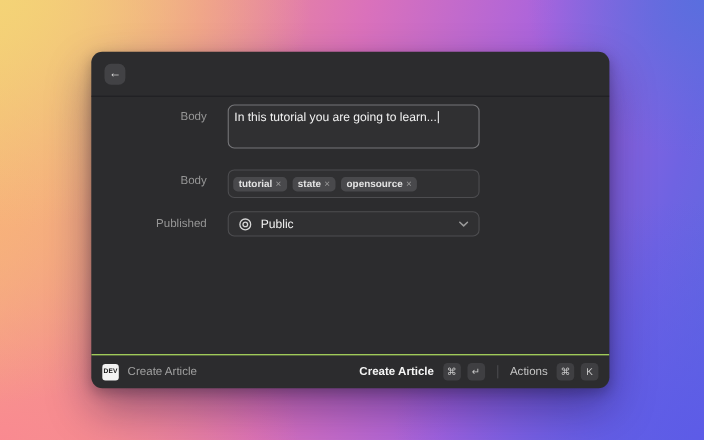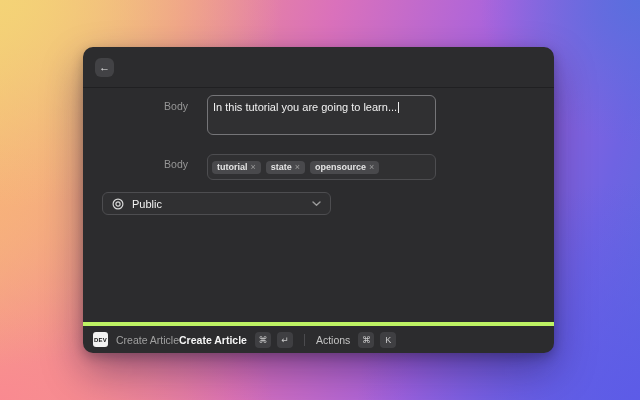--- a/index.html
+++ b/index.html
@@ -46,22 +46,22 @@
     vertical-align:-2px; margin-left:1px; }
   .tags-box { height:20px; display:flex; align-items:center; gap:5px; padding:12px 4px; }
   .chip { height:13px; background:#49494c; border-radius:4px; display:flex;
     align-items:center; gap:3px; padding:0 5px; font-size:9px; font-weight:700;
     color:#e4e4e4; line-height:1; }
   .chip-x { color:#9b9b9b; font-weight:400; font-size:9px; }
   .select-box { height:23px; display:flex; align-items:center; padding:0 9px;
     justify-content:space-between; }
   .select-left { display:flex; align-items:center; gap:8px; }
 
-  .win-footer { flex:0 0 31px; margin-top:auto; border-top:4px solid #bef264;
-    display:flex; align-items:center; padding:0 10px; }
+  .win-footer { flex:0 0 31px; margin-top:auto; border-top:1px solid #bef264;
+    display:flex; align-items:center; justify-content:space-between; padding:0 10px; }
   .footer-left { display:flex; align-items:center; gap:8px; }
   .app-badge { width:15px; height:15px; background:#f2f2f2; border-radius:3px;
     color:#111; font-size:6px; font-weight:700; display:flex; align-items:center;
     justify-content:center; letter-spacing:.2px; }
   .app-name { color:#a0a0a0; font-size:10.5px; }
   .footer-right { display:flex; align-items:center; gap:6px; }
   .primary-label { color:#f5f5f5; font-size:10.5px; font-weight:700; margin-right:2px; }
   .kbd { min-width:16px; height:16px; padding:0 3px; background:#3f3f42; border-radius:4px;
     color:#c9c9c9; font-size:9px; display:flex; align-items:center; justify-content:center; }
   .fsep { width:1px; height:12px; background:#4b4b4e; margin:0 5px; }
@@ -101,20 +101,21 @@
             <span class="chip-x">×</span>
           </span>
           <span class="chip">
             <span>opensource</span>
             <span class="chip-x">×</span>
           </span>
         </div>
       </div>
 
       <div class="row">
+        <div class="row-label lh-single">Published</div>
         <div class="field select-box">
           <span class="select-left">
             <span style="display:flex">
               <svg width="12" height="12" viewBox="0 0 12 12">
                 <circle cx="6" cy="6" r="4.9" fill="none" stroke="#d6d6d6" stroke-width="1.2"></circle>
                 <circle cx="6" cy="6" r="2.1" fill="none" stroke="#d6d6d6" stroke-width="1.2"></circle>
               </svg>
             </span>
             <span>Public</span>
           </span>

